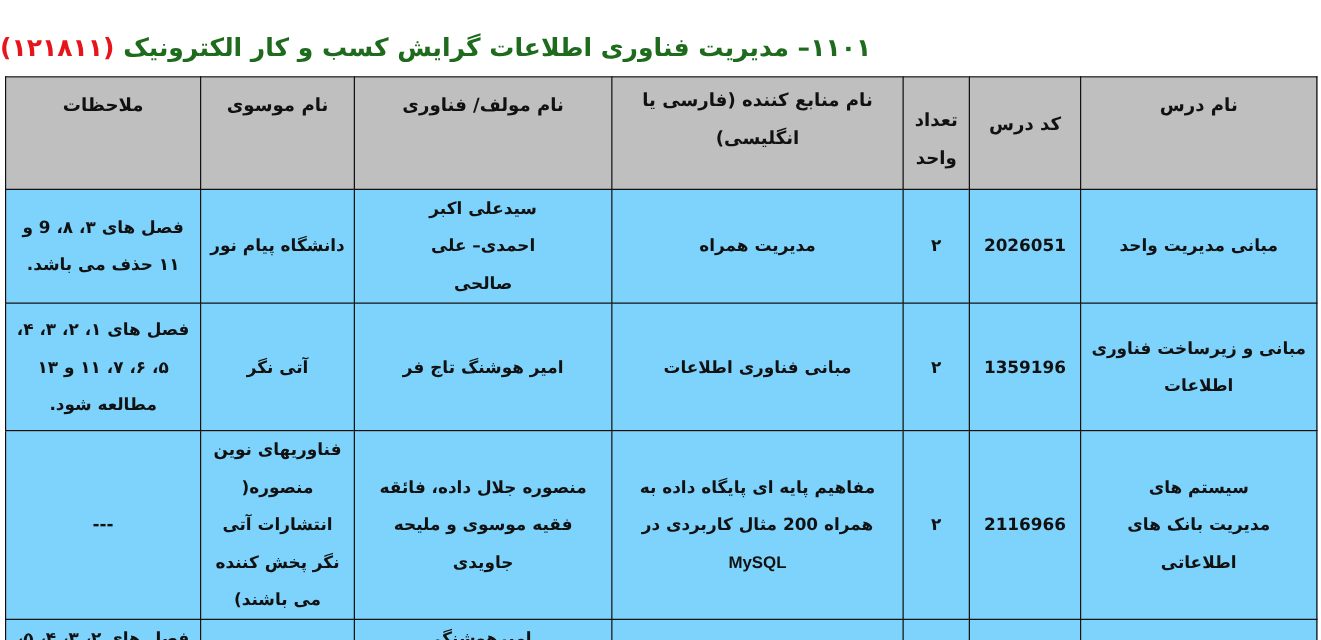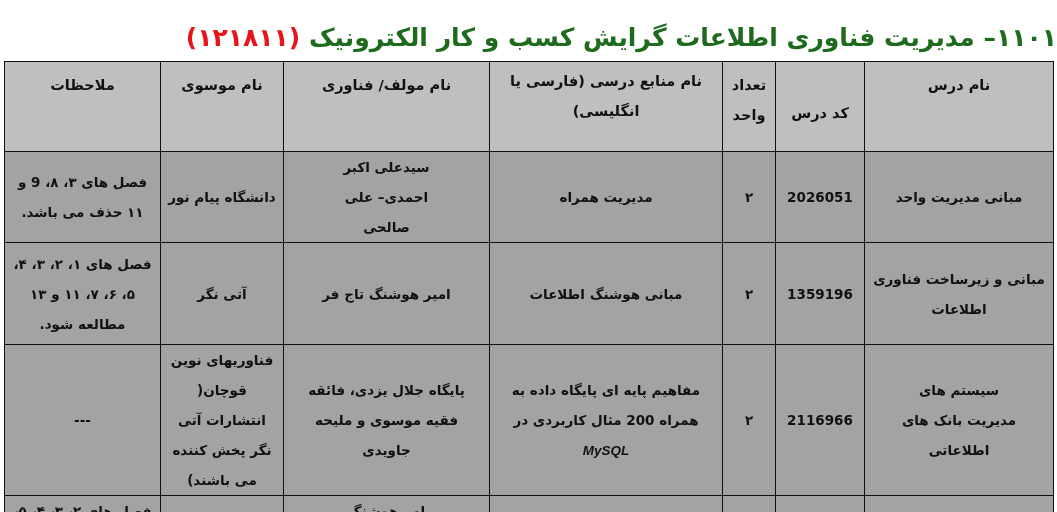--- a/index.html
+++ b/index.html
@@ -1,38 +1,38 @@
 <!DOCTYPE html>
 <html><head>
 <meta charset="utf-8">
 <style>
   html, body { margin:0; padding:0; background:#ffffff; }
   body { width:1057px; height:512px; overflow:hidden; position:relative; font-family:"DejaVu Sans", sans-serif; }
   .title {
     position:absolute; top:18px; left:0; width:1057px; height:40px;
-    text-align:right; direction:rtl; font-size:25px; font-weight:bold; line-height:40px;
+    text-align:left; direction:rtl; font-size:20px; font-weight:bold; line-height:40px;
     color:#1e6b1e; white-space:nowrap;
   }
   .title .code { color:#e8141b; }
   table {
     position:absolute; top:61px; left:4px; width:1049px;
     border-collapse:collapse; direction:rtl; table-layout:fixed;
   }
   td, th {
     border:1.5px solid #111; text-align:center; vertical-align:middle;
     font-size:13.5px; font-weight:bold; color:#111; line-height:30px; padding:0 6px;
   }
   th { background:#bfbfbf; vertical-align:top; padding-top:8px; font-size:14.5px; line-height:30px; }
-  td { background:#a3a3a3; }
+  td { background:#7dd3fc; }
   tr.h { height:90px; }
   tr.r1 { height:61px; }
   tr.r2 { height:102px; }
   tr.r3 { height:127px; }
   tr.r4 { height:69px; }
-  .latin { font-family:"Liberation Sans", sans-serif;font-style:italic; }
+  .latin { font-family:"Liberation Sans", sans-serif; }
 </style>
 </head>
 <body>
 
 <div class="title">
   <span>۱۱۰۱– مدیریت فناوری اطلاعات گرایش کسب و کار الکترونیک</span>
   <span class="code">(۱۲۱۸۱۱)</span>
 </div>
 
 <table>
@@ -41,58 +41,58 @@
     <col style="width:89px">
     <col style="width:53px">
     <col style="width:233px">
     <col style="width:206px">
     <col style="width:123px">
     <col style="width:156px">
   </colgroup>
   <tbody>
       <tr class="h">
     <th>نام درس</th>
-    <th style="padding-top:36px">کد درس</th>
-    <th style="padding-top:8px">تعداد واحد</th>
-    <th style="padding-top:4px">نام منابع درسی (فارسی یا انگلیسی)</th>
+    <th style="padding-top:23px">کد درس</th>
+    <th style="padding-top:20px">تعداد واحد</th>
+    <th style="padding-top:4px">نام منابع کننده (فارسی یا انگلیسی)</th>
     <th>نام مولف/ فناوری</th>
     <th>نام موسوی</th>
     <th>ملاحظات</th>
   </tr>
 
   <tr class="r1">
     <td>مبانی مدیریت واحد</td>
     <td>2026051</td>
     <td>۲</td>
     <td>مدیریت همراه</td>
     <td style="padding:0 40px">سیدعلی اکبر احمدی– علی صالحی</td>
     <td>دانشگاه پیام نور</td>
     <td>فصل های ۳، ۸، 9 و ۱۱ حذف می باشد.</td>
   </tr>
 
   <tr class="r2">
     <td>مبانی و زیرساخت فناوری اطلاعات</td>
     <td>1359196</td>
     <td>۲</td>
-    <td>مبانی هوشنگ اطلاعات</td>
+    <td>مبانی فناوری اطلاعات</td>
     <td>امیر هوشنگ تاج فر</td>
     <td>آتی نگر</td>
     <td>فصل های ۱، ۲، ۳، ۴، ۵، ۶، ۷، ۱۱ و ۱۳ مطالعه شود.</td>
   </tr>
 
   <tr class="r3">
     <td style="padding:0 30px">سیستم های مدیریت بانک های اطلاعاتی</td>
     <td>2116966</td>
     <td>۲</td>
     <td>
       <span>مفاهیم پایه ای پایگاه داده به همراه 200 مثال کاربردی در</span><br>
       <span class="latin">MySQL</span>
     </td>
-    <td>پایگاه جلال یزدی، فائقه فقیه موسوی و ملیحه جاویدی</td>
-    <td>فناوریهای نوین قوچان( انتشارات آتی نگر پخش کننده می باشند)</td>
+    <td>منصوره جلال داده، فائقه فقیه موسوی و ملیحه جاویدی</td>
+    <td>فناوریهای نوین منصوره( انتشارات آتی نگر پخش کننده می باشند)</td>
     <td>---</td>
   </tr>
 
   <tr class="r4">
     <td>مدیریت پروژه های فناوری اطلاعات</td>
     <td>۱۲۱۸۸۵۱</td>
     <td>۲</td>
     <td style="padding:0 30px">مدیریت پروژه های فناوری اطلاعات</td>
     <td style="padding:0 40px">امیرهوشنگ تاجفر– رامین مولاناپور</td>
     <td>دانشگاه پیام نور</td>

